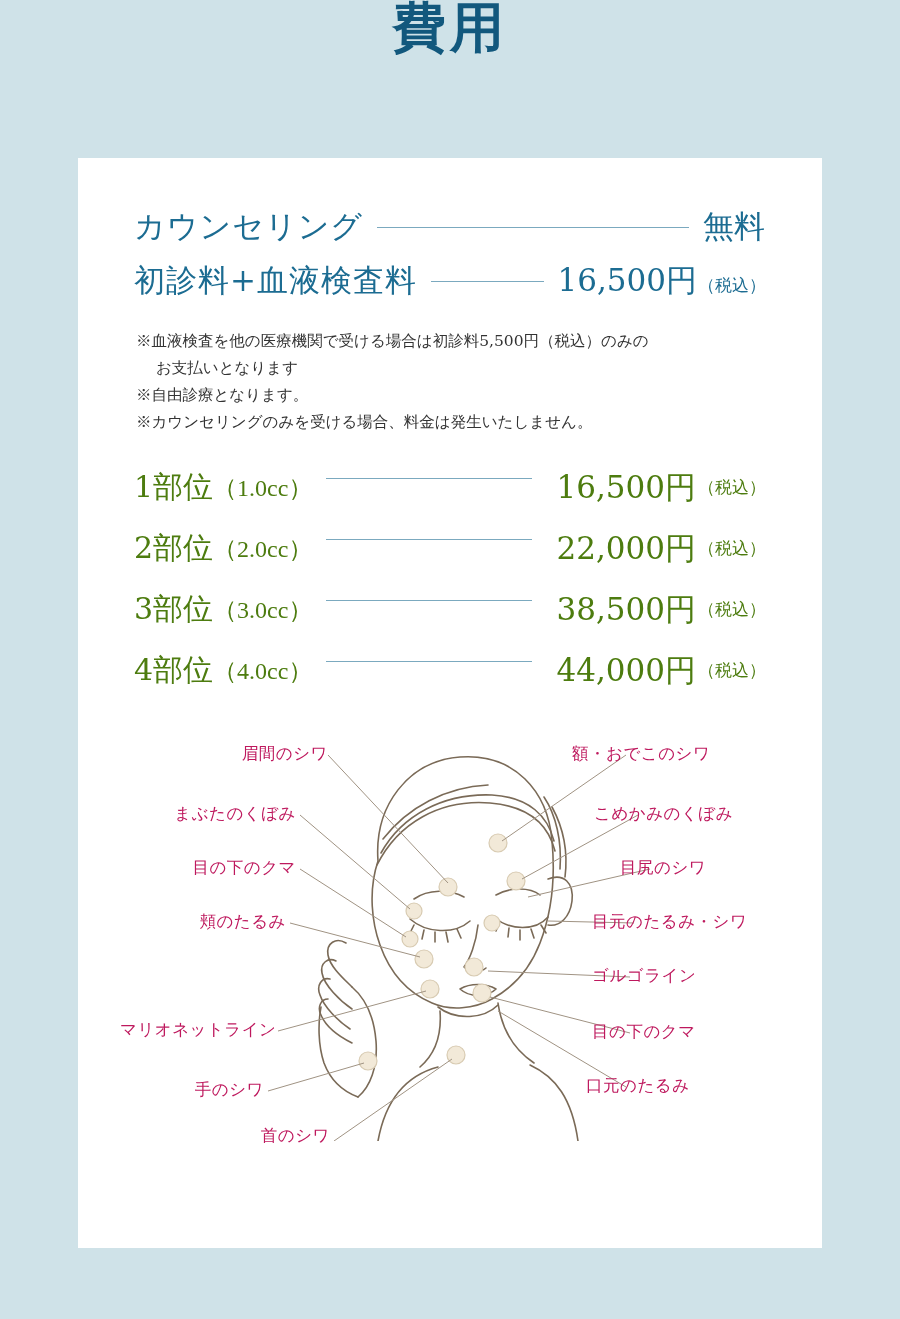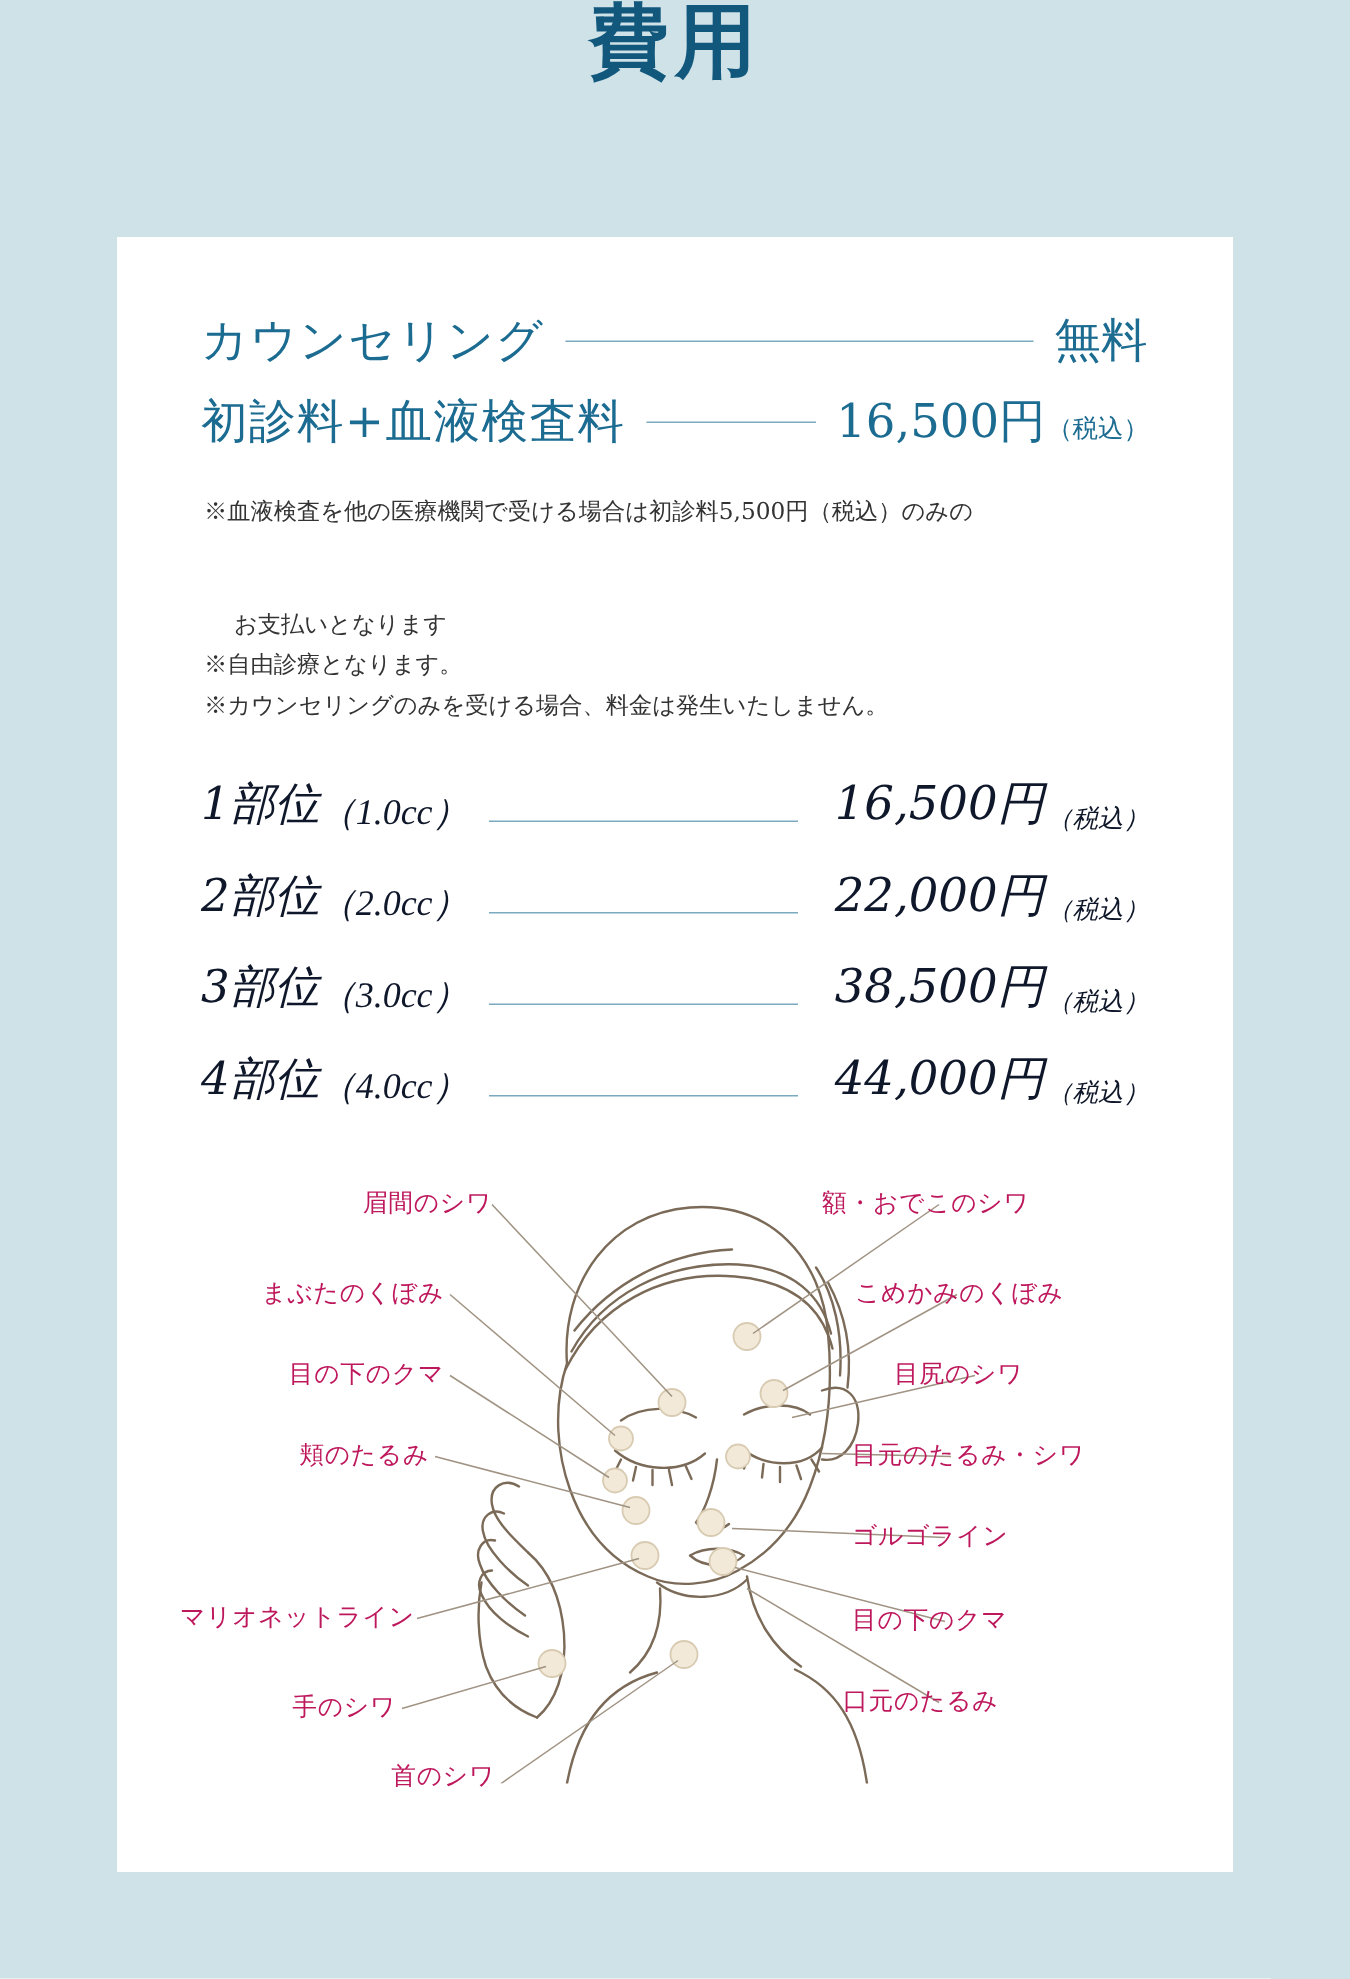--- a/index.html
+++ b/index.html
@@ -77,32 +77,31 @@
 
   
   .notes {
     padding: 14px 56px 0 58px;
     color: #333333;
     font-size: 15.5px;
     line-height: 1.75;
     font-family: "DejaVu Serif", "Liberation Serif", serif;
   }
   .notes .note-line { white-space: nowrap; }
-  .notes .note-indent { padding-left: 20px; margin-top: 48px; }
+  .notes .note-indent { padding-left: 20px; }
 
   
   .parts {
     padding: 30px 56px 0 56px;
   }
   .part-row {
     display: flex;
-    align-items: flex-end;
-    color: #0f172a;
+    align-items: center;
+    color: #4d7c0f;
     margin-bottom: 19px;
-    font-style: italic;
   }
   .part-row .pname {
     font-size: 30px;
     white-space: nowrap;
     font-family: "DejaVu Serif", "Liberation Serif", serif;
   }
   .part-row .pcc {
     font-size: 24px;
     white-space: nowrap;
   }
@@ -136,21 +135,21 @@
   }
   .diagram svg { display: block; }
   .diag-label {
     position: absolute;
     font-size: 16.5px;
     color: #be185d;
     font-family: "DejaVu Sans", "Liberation Sans", sans-serif;
     white-space: nowrap;
     letter-spacing: 0.5px;
   }
-  .diag-label.right { text-align: center; }
+  .diag-label.right { text-align: center; margin-left: 24px; }
   .diag-label.left  { text-align: right; }
 </style>
 </head>
 <body>
 
 <div class="page-title">費用</div>
 
 <div class="card">
 
   <div class="top-rows">

